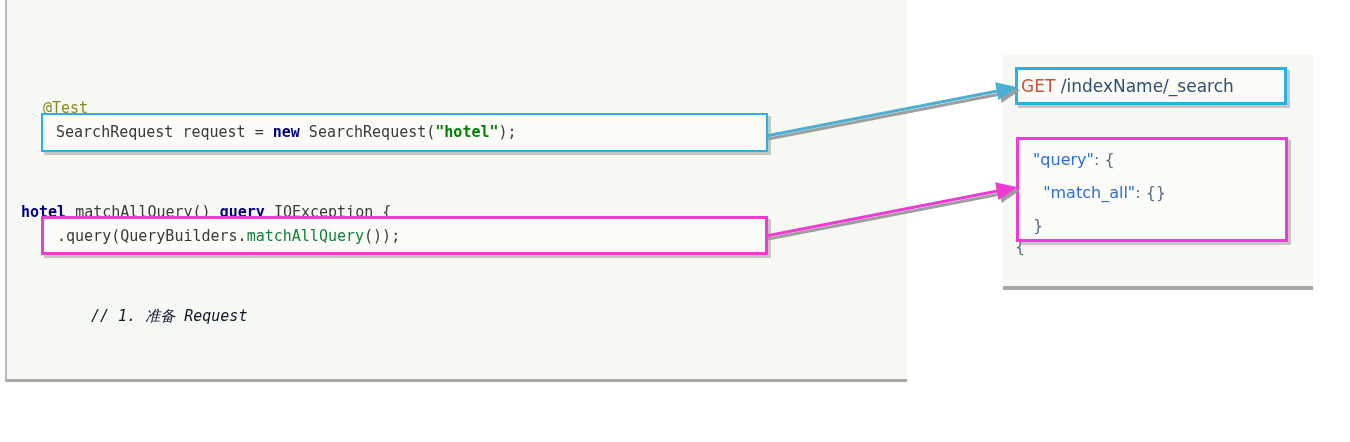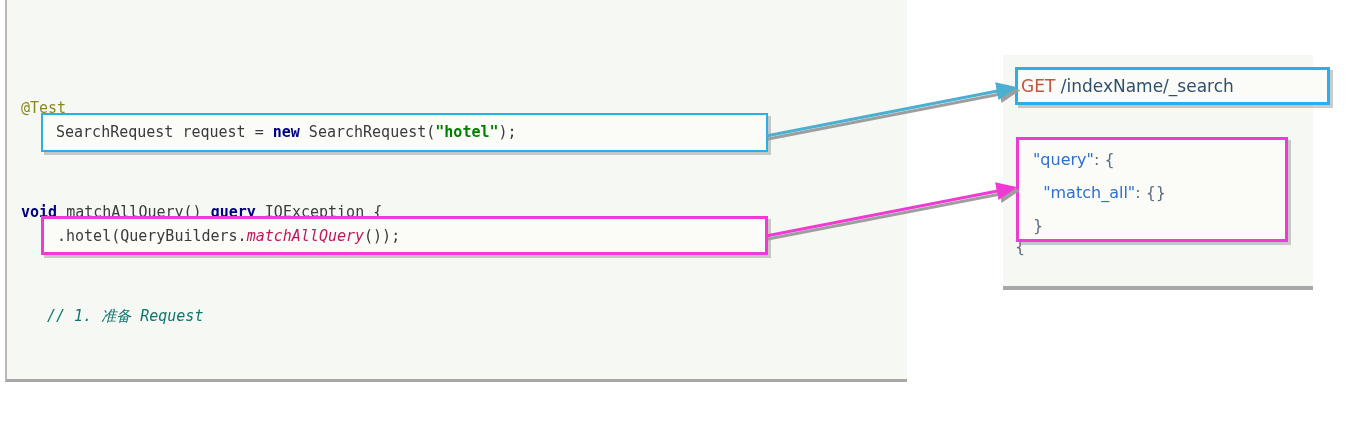--- a/index.html
+++ b/index.html
@@ -30,26 +30,26 @@
   .code-lines {
     position: absolute;
     left: 14px;
     top: 17px;
     font-size: 15px;
     line-height: 26px;
     white-space: pre;
   }
   .ln { height: 26px; white-space: pre; }
   .ind1 { padding-left: 26px; }
-  .tok-anno   { color: #8a8a20; }
+  .tok-anno   { color: #8a8a20; margin-left: 22px; }
   .tok-kw     { color: #000080; font-weight: bold; }
   .tok-plain  { color: #3a3a3a; }
   .tok-str    { color: #008000; font-weight: bold; }
-  .tok-cmt    { color: #0f766e; font-style: italic; }
-  .tok-ital   { color: #be185d; font-style: italic; }
+  .tok-cmt    { color: #0f172a; font-style: italic; margin-left: 44px; }
+  .tok-ital   { color: #15803d; }
 
   
   .box-row {
     position: absolute;
     box-sizing: border-box;
     background: #fbfcf8;
     box-shadow: 3px 3px 0 rgba(140,140,140,0.45);
   }
   #box-search-request {
     left: 41px;  top: 113px;  width: 727px; height: 39px;
@@ -87,21 +87,21 @@
     font-family: "DejaVu Sans", "Liberation Sans", sans-serif;
   }
   .dsl-ln { height: 33px; white-space: pre; }
   .dsl-verb  { color: #c1553f; }
   .dsl-path  { color: #2f4f6f; }
   .dsl-key   { color: #2f6fd0; }
   .dsl-brace { color: #5b6e7f; }
 
   #box-get {
     position: absolute;
-    left: 1015px; top: 67px; width: 315px; height: 38px;
+    left: 1015px; top: 67px; width: 272px; height: 38px;
     border: 3px solid #2ab0e8;
     box-sizing: border-box;
     background: #fbfcf8;
     box-shadow: 3px 3px 0 rgba(140,140,140,0.45);
   }
   #box-get .inner {
     font-size: 17px;
     line-height: 33px;
     padding-left: 3px;
     white-space: pre;
@@ -133,21 +133,21 @@
 </style>
 </head>
 <body>
 
 <div id="code-panel">
 
   <div class="code-lines">
 
     <div class="ln"><span class="tok-anno">@Test</span></div>
 
-    <div class="ln"><span class="tok-kw">void</span><span class="tok-plain"> </span><span class="tok-plain">matchAllQuery()</span><span class="tok-plain"> </span><span class="tok-kw">query</span><span class="tok-plain"> </span><span class="tok-plain">IOException</span><span class="tok-plain"> </span><span class="tok-plain">{</span></div>
+    <div class="ln"><span class="tok-kw">hotel</span><span class="tok-plain"> </span><span class="tok-plain">matchAllQuery()</span><span class="tok-plain"> </span><span class="tok-kw">query</span><span class="tok-plain"> </span><span class="tok-plain">IOException</span><span class="tok-plain"> </span><span class="tok-plain">{</span></div>
 
     <div class="ln ind1"><span class="tok-cmt">// 1. 准备 Request</span></div>
 
     <div class="ln ind1">&nbsp;</div>
 
     
 
     
 
     
@@ -161,21 +161,21 @@
     
 
   </div>
 </div>
 
 <div class="box-row" id="box-search-request">
   <div class="inner"><span class="tok-plain">SearchRequest</span><span class="tok-plain"> request = </span><span class="tok-kw">new</span><span class="tok-plain"> SearchRequest(</span><span class="tok-str">"hotel"</span><span class="tok-plain">);</span></div>
 </div>
 
 <div class="box-row" id="box-query-line">
-  <div class="inner"><span class="tok-plain">.hotel(QueryBuilders.</span><span class="tok-ital">matchAllQuery</span><span class="tok-plain">());</span></div>
+  <div class="inner"><span class="tok-plain">.query(QueryBuilders.</span><span class="tok-ital">matchAllQuery</span><span class="tok-plain">());</span></div>
 </div>
 
 <div id="dsl-panel">
   <div class="dsl-lines">
     <div class="dsl-ln">&nbsp;</div>
     <div class="dsl-ln"><span class="dsl-brace">{</span></div>
     <div class="dsl-ln">&nbsp;</div>
     <div class="dsl-ln">&nbsp;</div>
     
     

